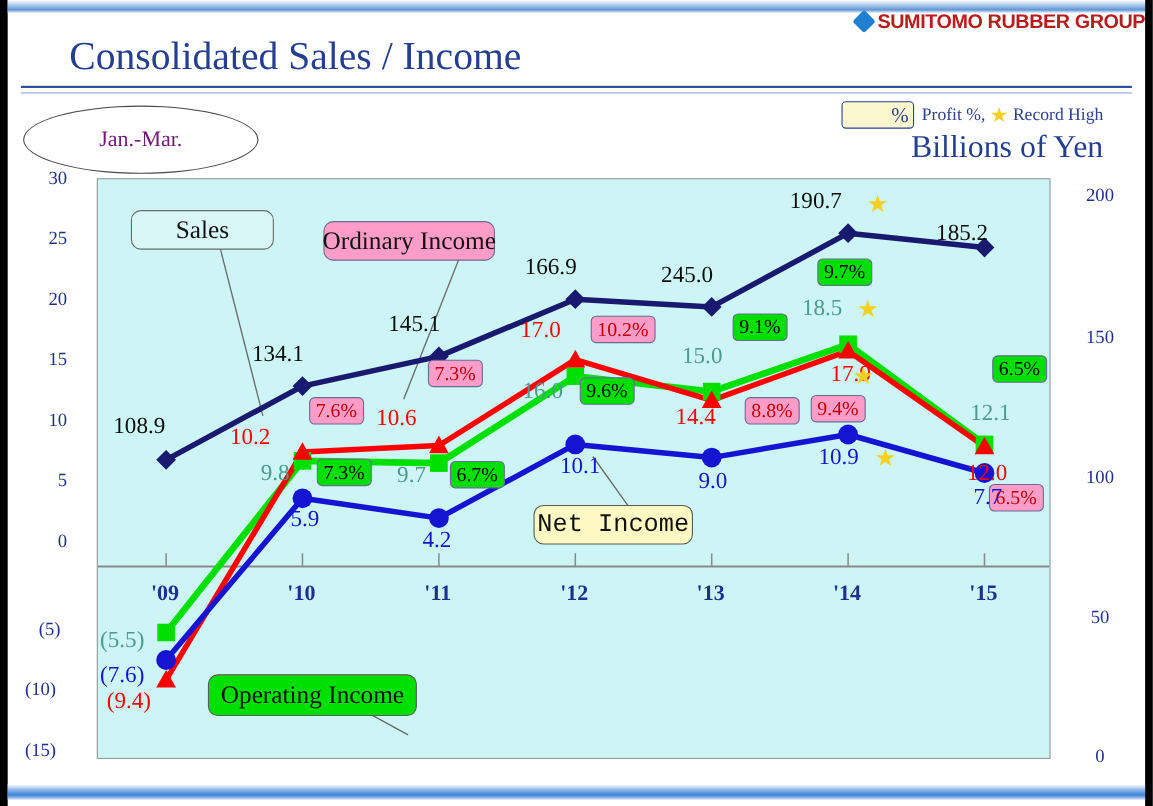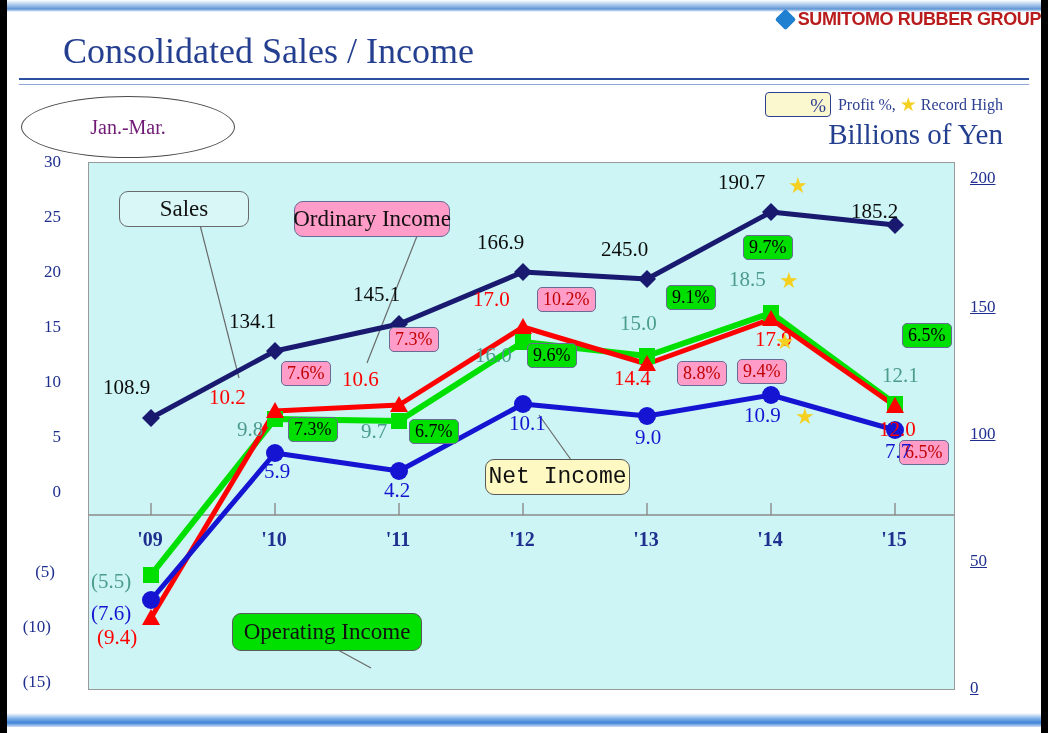--- a/index.html
+++ b/index.html
@@ -39,21 +39,21 @@
           border-radius:4px;display:flex;align-items:flex-end;justify-content:flex-end;
           box-sizing:border-box;padding-right:4px;}
   .pctbox span{font-size:19px;color:#2d3f91;line-height:20px;}
   .legendtxt{font-size:16px;color:#2d3f91;white-space:nowrap;display:flex;
              align-items:center;gap:4px;}
   .billions{position:absolute;right:38px;top:118px;font-size:29px;color:#243f8f;
             white-space:nowrap;}
 
   
   .axl{position:absolute;font-size:17px;color:#1f2f8f;text-align:right;width:50px;}
-  .axr{position:absolute;font-size:17px;color:#1f2f8f;text-align:left;width:60px;text-decoration:underline;}
+  .axr{position:absolute;font-size:17px;color:#1f2f8f;text-align:center;width:60px;}
 
   
   #plot{position:absolute;left:81px;top:162px;width:867px;height:528px;
         background:#cdf5f5;border:1px solid #9a9a9a;box-sizing:border-box;overflow:hidden;}
   #svg{position:absolute;left:0;top:0;}
 
   
   .vl{position:absolute;white-space:nowrap;font-family:"Liberation Serif",serif;}
   .vl.navy{color:#0d0d0d;font-size:21px;}
   .vl.red{color:#ff0000;font-size:21px;}
@@ -189,21 +189,21 @@
         <circle cx="310" cy="308" r="9"></circle>
         <circle cx="434" cy="241" r="9"></circle>
         <circle cx="558" cy="253" r="9"></circle>
         <circle cx="682" cy="232" r="9"></circle>
         <circle cx="806" cy="267" r="9"></circle>
       </g>
     </svg>
 
     <div class="callout plain" style="left:30px;top:28px;width:130px;height:36px;">Sales</div>
     <div class="callout pinkc" style="left:205px;top:38px;width:156px;height:36px;">Ordinary Income</div>
-    <div class="callout greenc" style="left:100px;top:450px;width:190px;height:38px;margin-left:43px;">Operating Income</div>
+    <div class="callout greenc" style="left:100px;top:450px;width:190px;height:38px;">Operating Income</div>
     <div class="callout bluec" style="left:396px;top:296px;width:145px;height:36px;">Net Income</div>
 
     <div class="vl navy" style="left:14px;top:212px;">108.9</div>
     <div class="vl navy" style="left:140px;top:146px;">134.1</div>
     <div class="vl navy" style="left:264px;top:119px;">145.1</div>
     <div class="vl navy" style="left:388px;top:67px;">166.9</div>
     <div class="vl navy" style="left:512px;top:74px;">245.0</div>
     <div class="vl navy" style="left:629px;top:7px;">190.7</div>
     <span class="star" style="position:absolute;left:699px;top:10px;font-size:22px;">★</span>
     <div class="vl navy" style="left:762px;top:36px;">185.2</div>

